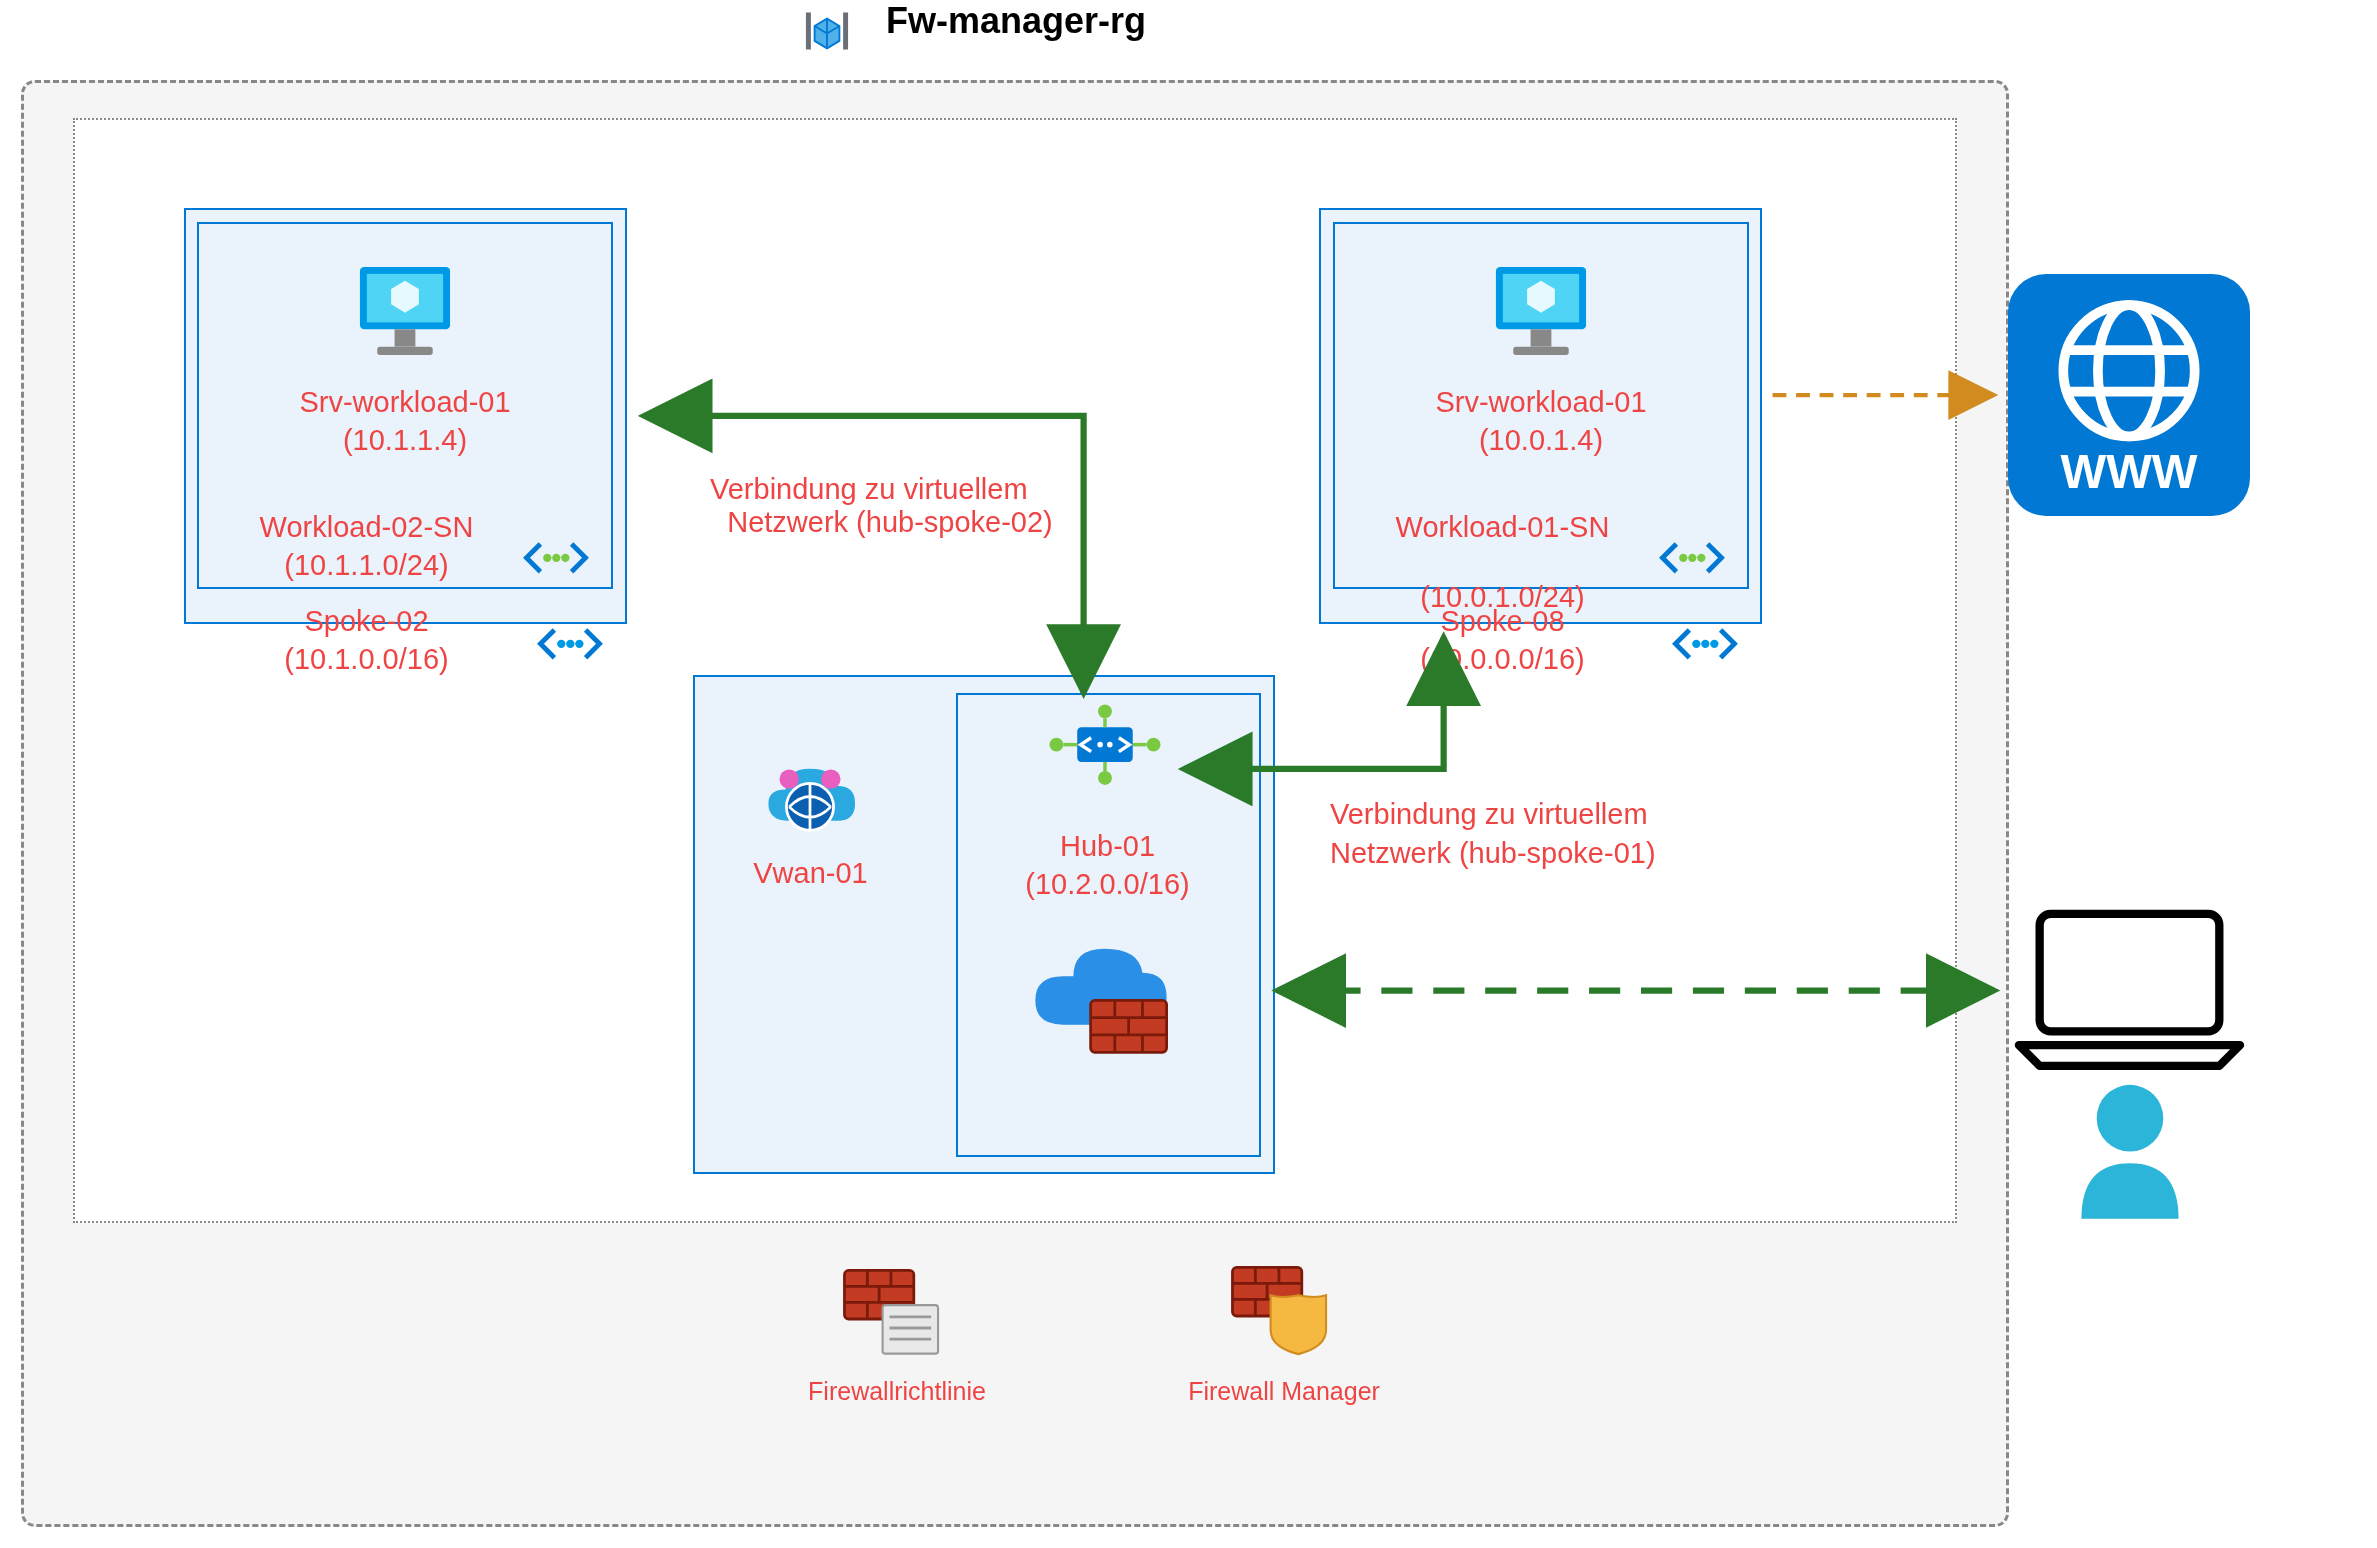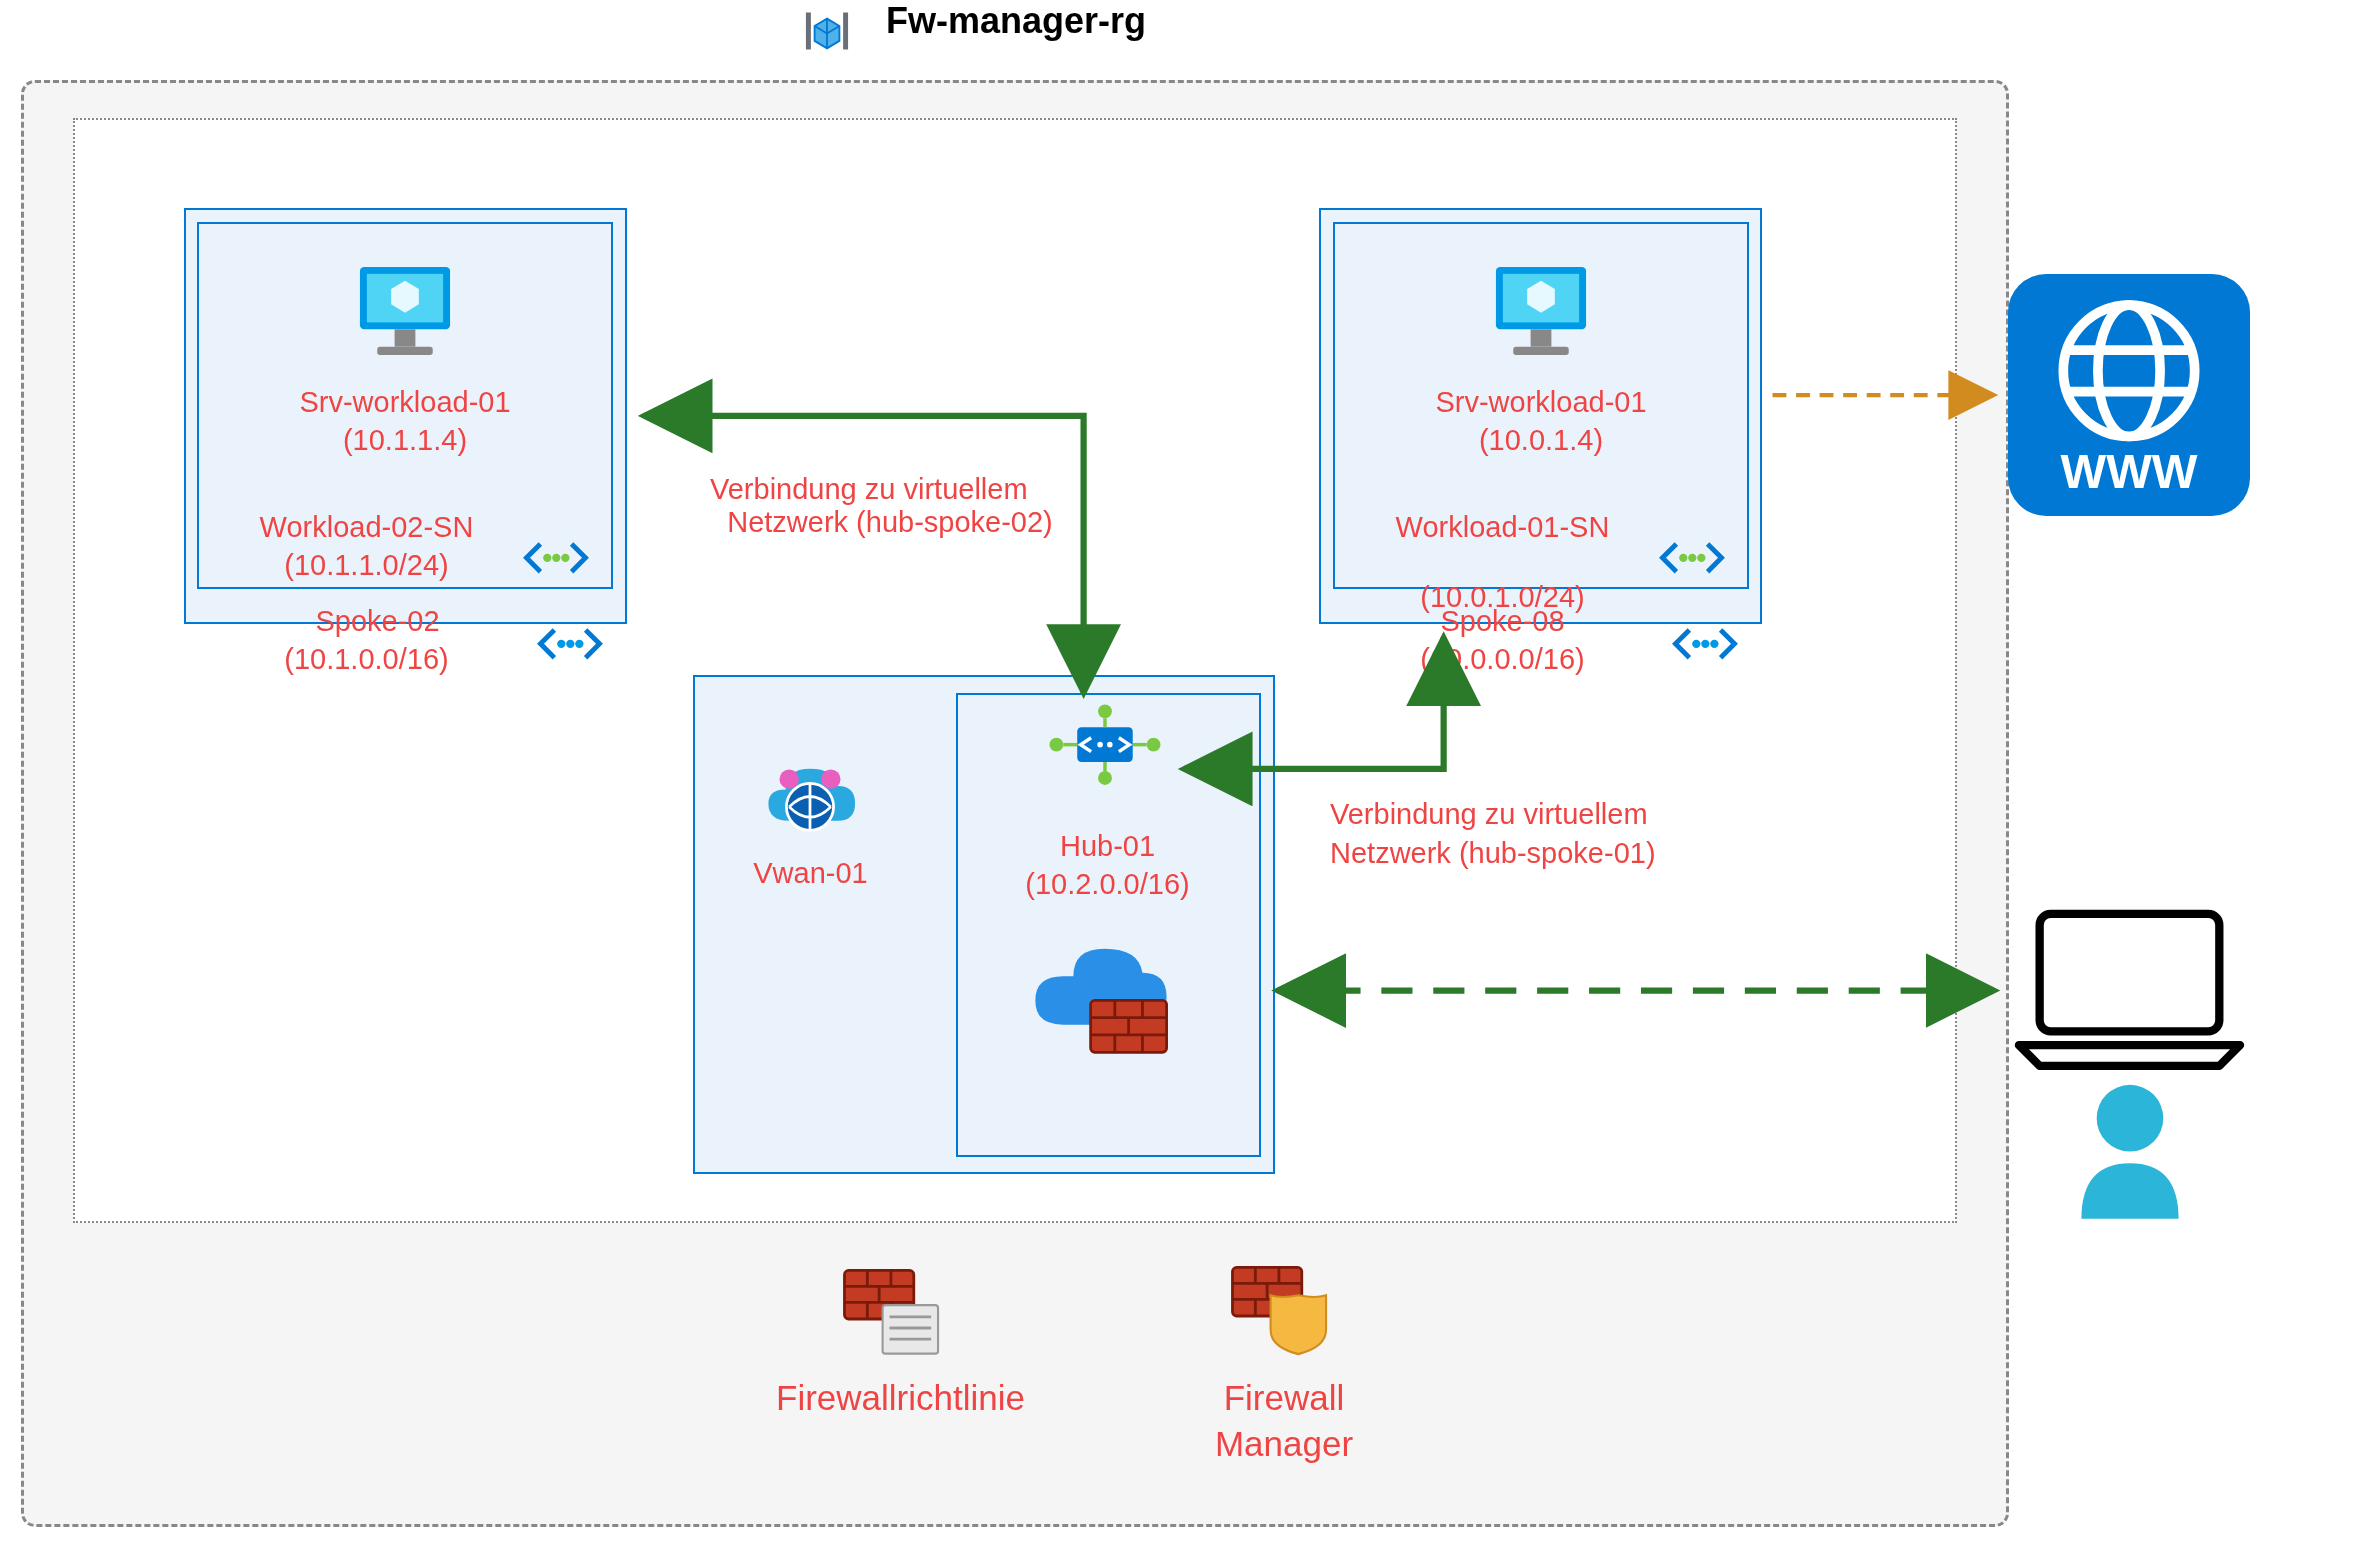--- a/index.html
+++ b/index.html
@@ -42,21 +42,21 @@
     border: 2.1px solid #0078d4;
     background: #eaf3fb;
   }
   .spoke-02-outer { left: 184px; top: 208px; width: 443px; height: 416px; }
   .spoke-02-inner { left: 197px; top: 222px; width: 416px; height: 367px; }
   .spoke-01-outer { left: 1319px; top: 208px; width: 443px; height: 416px; }
   .spoke-01-inner { left: 1333px; top: 222px; width: 416px; height: 367px; }
   .vwan-box { left: 693px; top: 675px; width: 582px; height: 499px; }
   .hub-box { left: 956px; top: 693px; width: 305px; height: 464px; }
   .txt { position: absolute; font-size: 29px; color: #ef4444; text-align: center; line-height: 1.3; }
-  .legend-txt { font-size: 35px; }
+  .legend-txt { font-size: 25px; }
   .vm-icon { position: absolute; width: 104px; height: 97px; }
   .vnet-icon { position: absolute; width: 66px; height: 42px; }
 </style>
 </head>
 <body>
 
 <div class="rg-title-icon">
   <svg viewBox="0 0 100 100">
       <path d="M20 20 L20 80 M80 20 L80 80" stroke="#6a6f77" stroke-width="8" fill="none"></path>
       <path d="M50 30 L70 42 L70 66 L50 78 L30 66 L30 42 Z" fill="#50b0e8" stroke="#0078d4" stroke-width="3"></path>
@@ -86,21 +86,21 @@
 <div class="txt" style="left:197px; top:509px; width:339px">Workload-02-SN</div>
 <div class="txt" style="left:197px; top:547px; width:339px">(10.1.1.0/24)</div>
 <div class="vnet-icon" style="left:523px; top:537px">
   <svg viewBox="0 0 95 60">
       <path d="M25 10 L5 30 L25 50 M70 10 L90 30 L70 50" stroke="#0078d4" stroke-width="7" fill="none"></path>
       <circle cx="35" cy="30" r="6" fill="#7ac943"></circle>
       <circle cx="48" cy="30" r="6" fill="#7ac943"></circle>
       <circle cx="61" cy="30" r="6" fill="#7ac943"></circle>
     </svg>
 </div>
-<div class="txt" style="left:208px; top:603px; width:339px">Spoke-02</div>
+<div class="txt" style="left:197px; top:603px; width:339px">Spoke-02</div>
 <div class="txt" style="left:197px; top:641px; width:339px">(10.1.0.0/16)</div>
 <div class="vnet-icon" style="left:537px; top:623px">
   <svg viewBox="0 0 95 60">
       <path d="M25 10 L5 30 L25 50 M70 10 L90 30 L70 50" stroke="#0078d4" stroke-width="7" fill="none"></path>
       <circle cx="35" cy="30" r="6" fill="#0099e6"></circle>
       <circle cx="48" cy="30" r="6" fill="#0099e6"></circle>
       <circle cx="61" cy="30" r="6" fill="#0099e6"></circle>
     </svg>
 </div>
 

